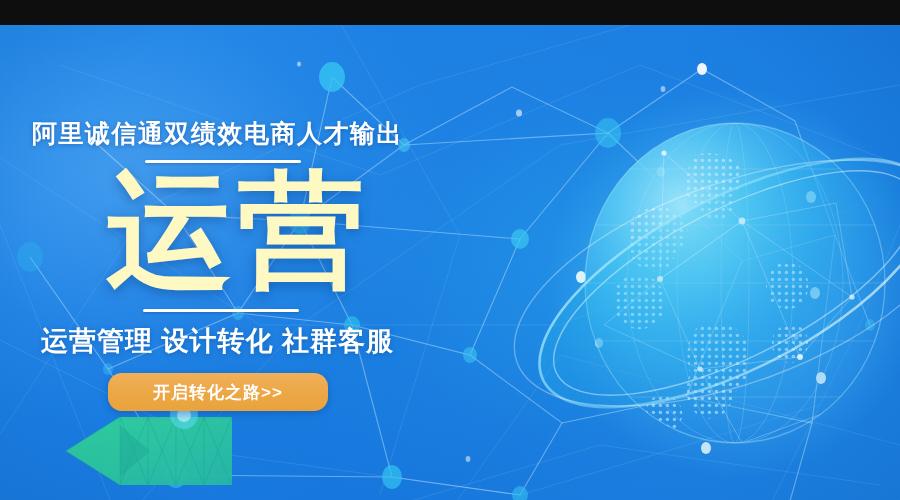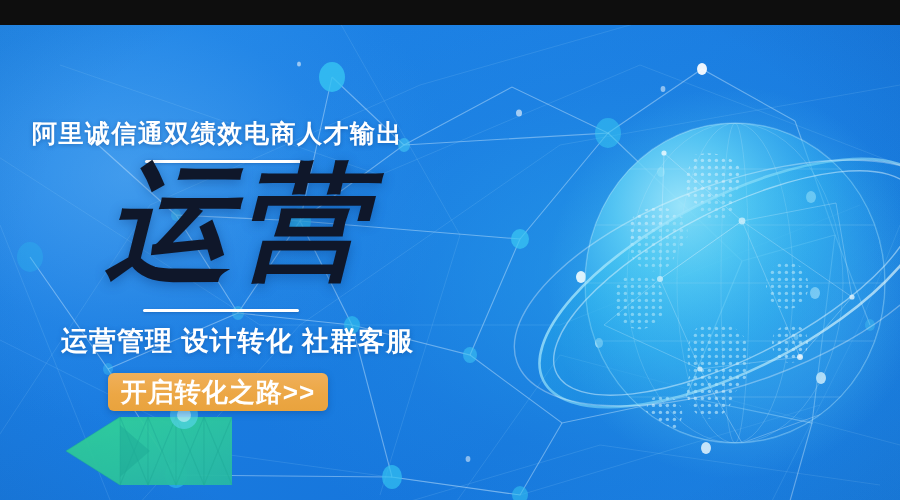--- a/index.html
+++ b/index.html
@@ -65,54 +65,53 @@
     background: #ffffff;
     border-radius: 2px;
     box-shadow: 0 1px 3px rgba(10,60,130,0.35);
   }
   .rule-top  { left: 145px; top: 135px; width: 156px; }
   .rule-mid  { left: 143px; top: 284px; width: 156px; }
 
   .bigtitle {
     position: absolute;
     left: 106px;
-    top: 135px;
+    top: 143px;
     font-size: 126px;
     line-height: 126px;
     font-weight: bold;
-    color: #0f172a;
+    color: #fef9c3;
     letter-spacing: 6px;
     white-space: nowrap;
     text-shadow: 0 3px 12px rgba(8,55,125,0.42);
-    font-style: italic;
   }
   .subtitle {
     position: absolute;
-    left: 61px;
+    left: 41px;
     top: 298px;
     font-size: 27px;
     font-weight: bold;
     color: #ffffff;
     letter-spacing: 1px;
     white-space: nowrap;
     text-shadow: 0 1px 5px rgba(10,60,130,0.40);
   }
   .cta {
     position: absolute;
     left: 108px;
     top: 348px;
     width: 220px;
     height: 38px;
     border: 0;
-    border-radius: 6px;
+    border-radius: 14px;
     background: linear-gradient(180deg, #f0b05a 0%, #eca745 55%, #e9a33d 100%);
     box-shadow: 0 2px 7px rgba(10,50,110,0.30);
     color: #ffffff;
     font-family: inherit;
-    font-size: 26px;
+    font-size: 17px;
     font-weight: bold;
     letter-spacing: 1px;
     cursor: pointer;
     display: flex;
     align-items: center;
     justify-content: center;
     white-space: nowrap;
     padding: 11px;
   }
 </style>

